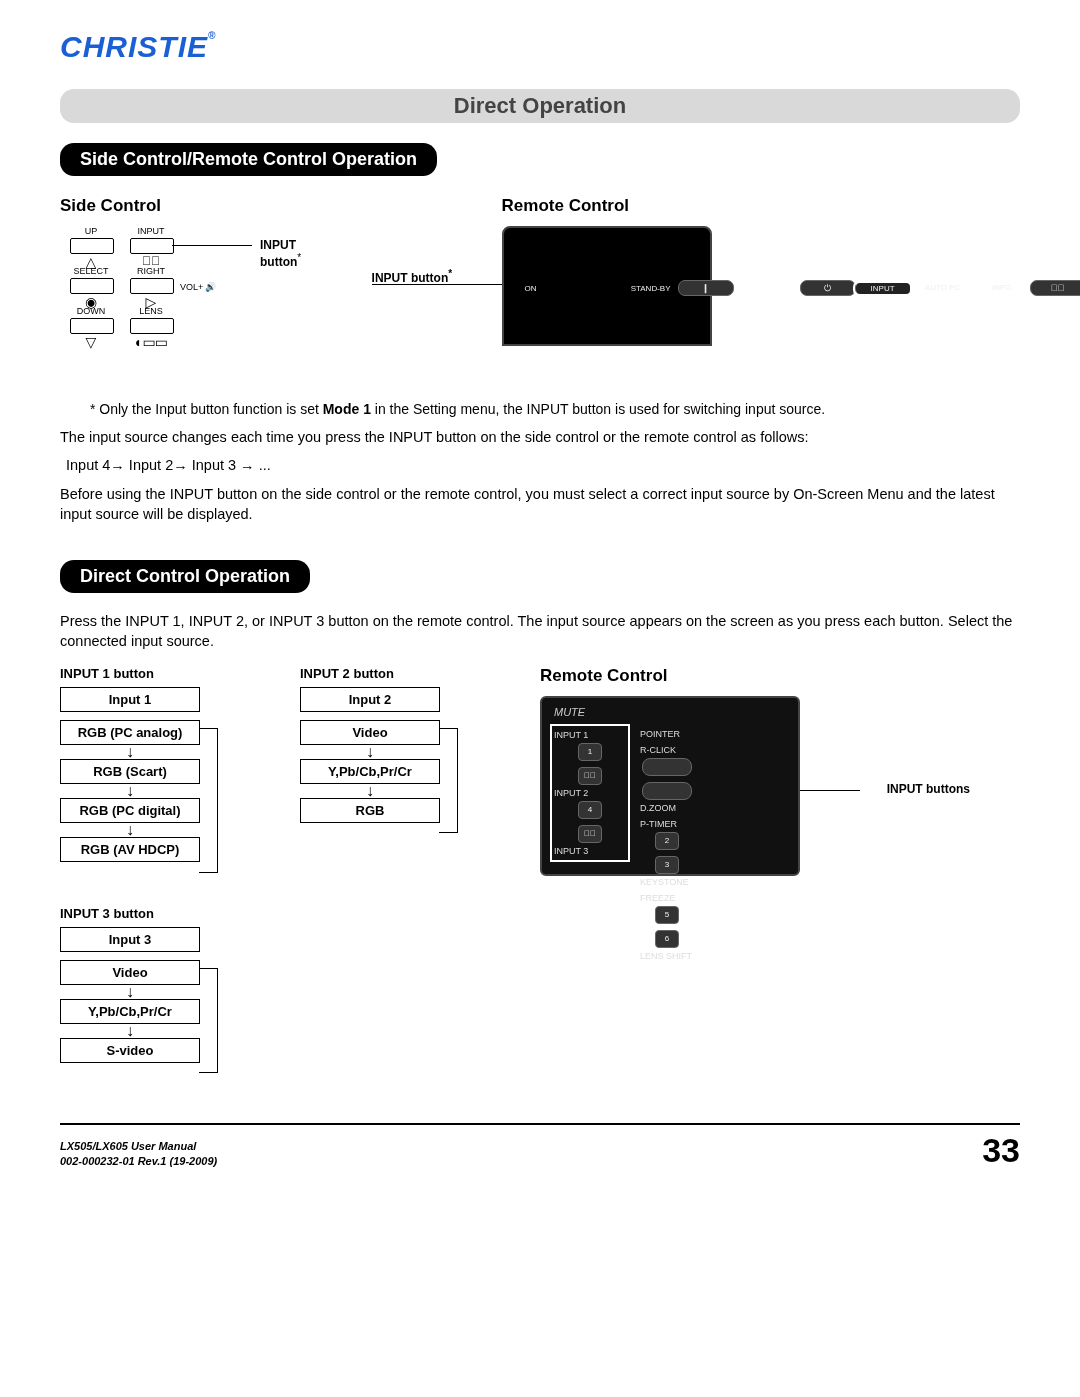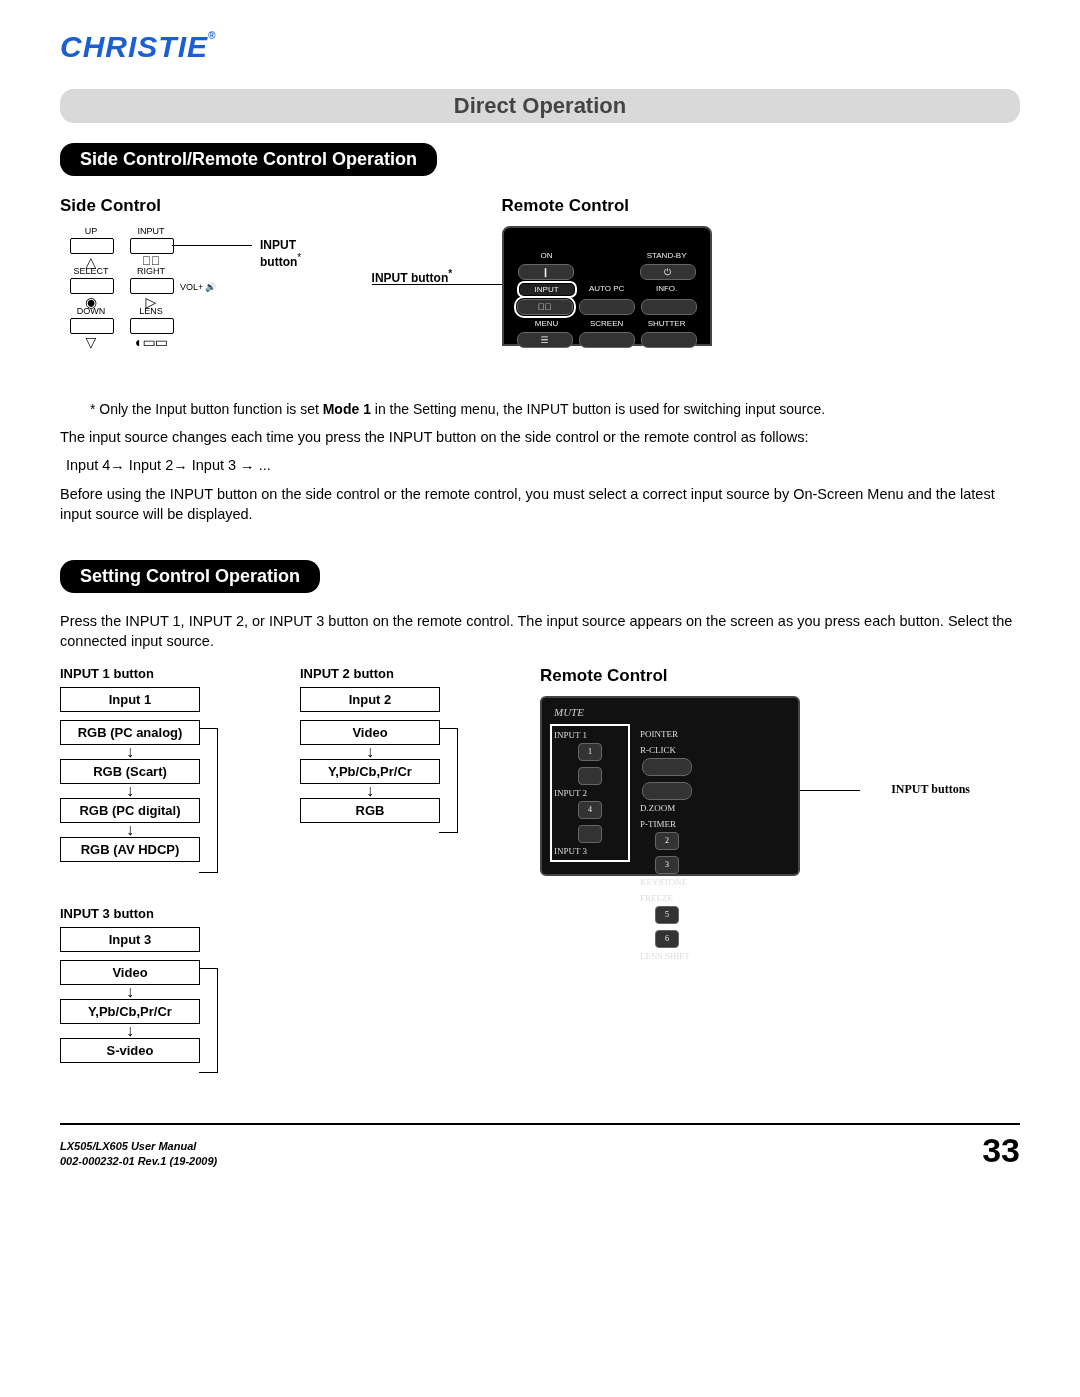--- a/index.html
+++ b/index.html
@@ -56,22 +56,22 @@
   .sc-line { position:absolute; left:112px; top:19px; width:80px; border-top:1px solid #000; }
   .sc-call { position:absolute; left:200px; top:12px; font-size:12px; font-weight:bold; }
   .sc-call sup { font-weight:normal; }
 
   
   .remote { position: relative; width: 260px; }
   .remote-box {
     position: relative;
     width: 210px; height: 120px; background: #000;
     border: 2px solid #444; border-radius: 8px 8px 0 0;
-    display:flex; flex-direction:column; align-items:center;
-    padding-top:21px; box-sizing:border-box;
+    display:flex; align-items:center;
+    padding-top:4px; box-sizing:border-box;
   }
   .rm-row { display:flex; gap:6px; margin:2px 0; }
   .rm-lbl { color:#eee; font-size:8px; width:54px; text-align:center; }
   .rm-btn {
     width:54px; height:14px; background:#333; border:1px solid #666;
     border-radius:7px; color:#eee; font-size:9px; text-align:center; line-height:14px;
   }
   .rm-hl { outline:2px solid #fff; outline-offset:1px; }
   .rm-line { position:absolute; left:-130px; top:58px; width:130px; border-top:1px solid #000; }
   .rm-call { position:absolute; left:-130px; top:42px; font-size:12px; font-weight:bold; }
@@ -220,21 +220,21 @@
 
 <div class="foot-note">
   * Only the Input button function is set <b>Mode 1</b> in the Setting menu, the INPUT button is used for switching input source.
 </div>
 
 <p class="body-p">The input source changes each time you press the INPUT button on the side control or the remote control as follows:</p>
 <p class="body-p" style="margin-left:6px">Input 4→ Input 2→ Input 3 → ...</p>
 <p class="body-p">Before using the INPUT button on the side control or the remote control, you must select a correct input source by On-Screen Menu and the latest input source will be displayed.</p>
 
 <br>
-<div class="pill">Setting Control Operation</div>
+<div class="pill">Direct Control Operation</div>
 <p class="body-p">Press the INPUT 1, INPUT 2, or INPUT 3 button on the remote control. The input source appears on the screen as you press each button. Select the connected input source.</p>
 
 <div class="flows">
   <div class="flow-col">
     <div class="flow-head">INPUT 1 button</div>
     <div class="fbox">Input 1</div>
     <div style="height:8px"></div>
     <div class="fbox">RGB (PC analog)</div>
     <div class="farrow">↓</div>
     <div class="fbox">RGB (Scart)</div>
@@ -252,21 +252,21 @@
     <div class="fbox">Video</div>
     <div class="farrow">↓</div>
     <div class="fbox">Y,Pb/Cb,Pr/Cr</div>
     <div class="farrow">↓</div>
     <div class="fbox">RGB</div>
     <div class="flow-loop" style="top:62px; right:-18px; width:18px; height:103px;"></div>
   </div>
 
   <div style="width:380px">
     <div class="sub-h">Remote Control</div>
-    <div style="position:relative; display:inline-block;font-family:Liberation Serif, serif;">
+    <div style="position:relative; display:inline-block;">
       <div class="remote2">
         <div class="r2-mute">MUTE</div>
         <div style="display:flex; gap:10px; align-items:flex-start;">
           <div class="r2-outline">
             <div class="r2-lbl">INPUT 1</div>
             <div class="r2-row">
                 <div class="r2-btn-sm">1</div>
                 <div class="r2-btn-sm">⊟⃕</div>
               </div>
             <div class="r2-lbl">INPUT 2</div>

